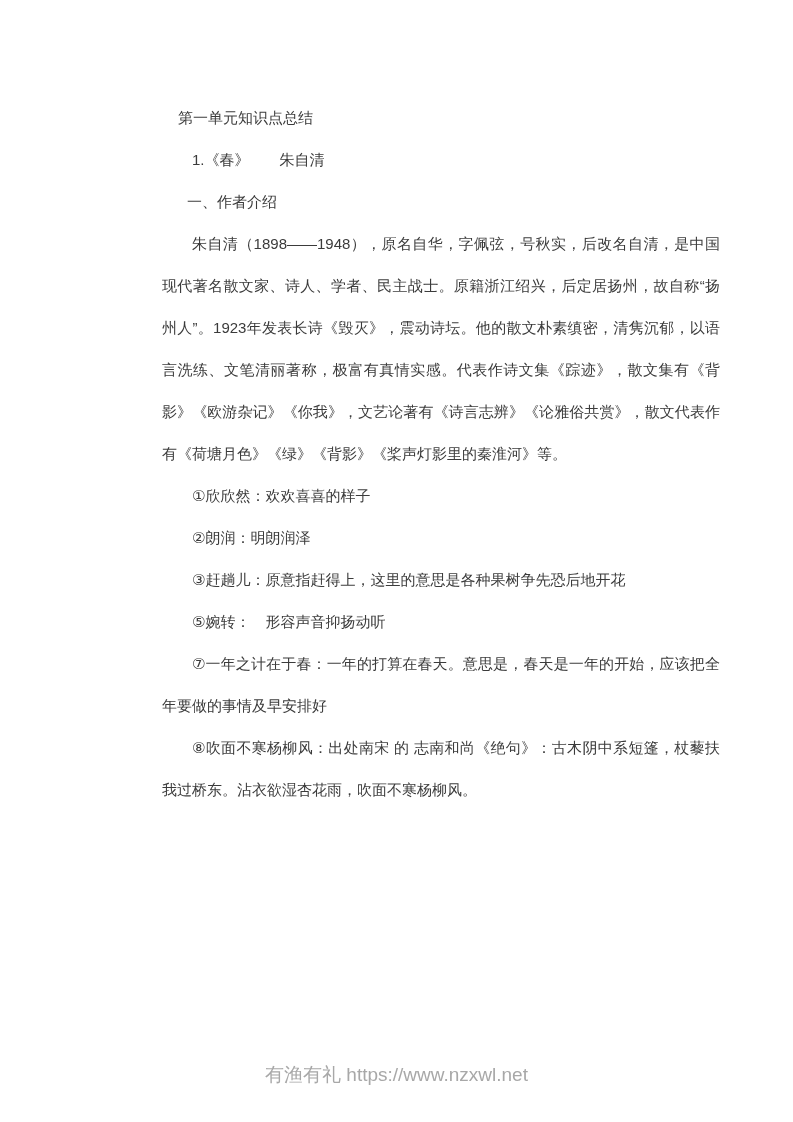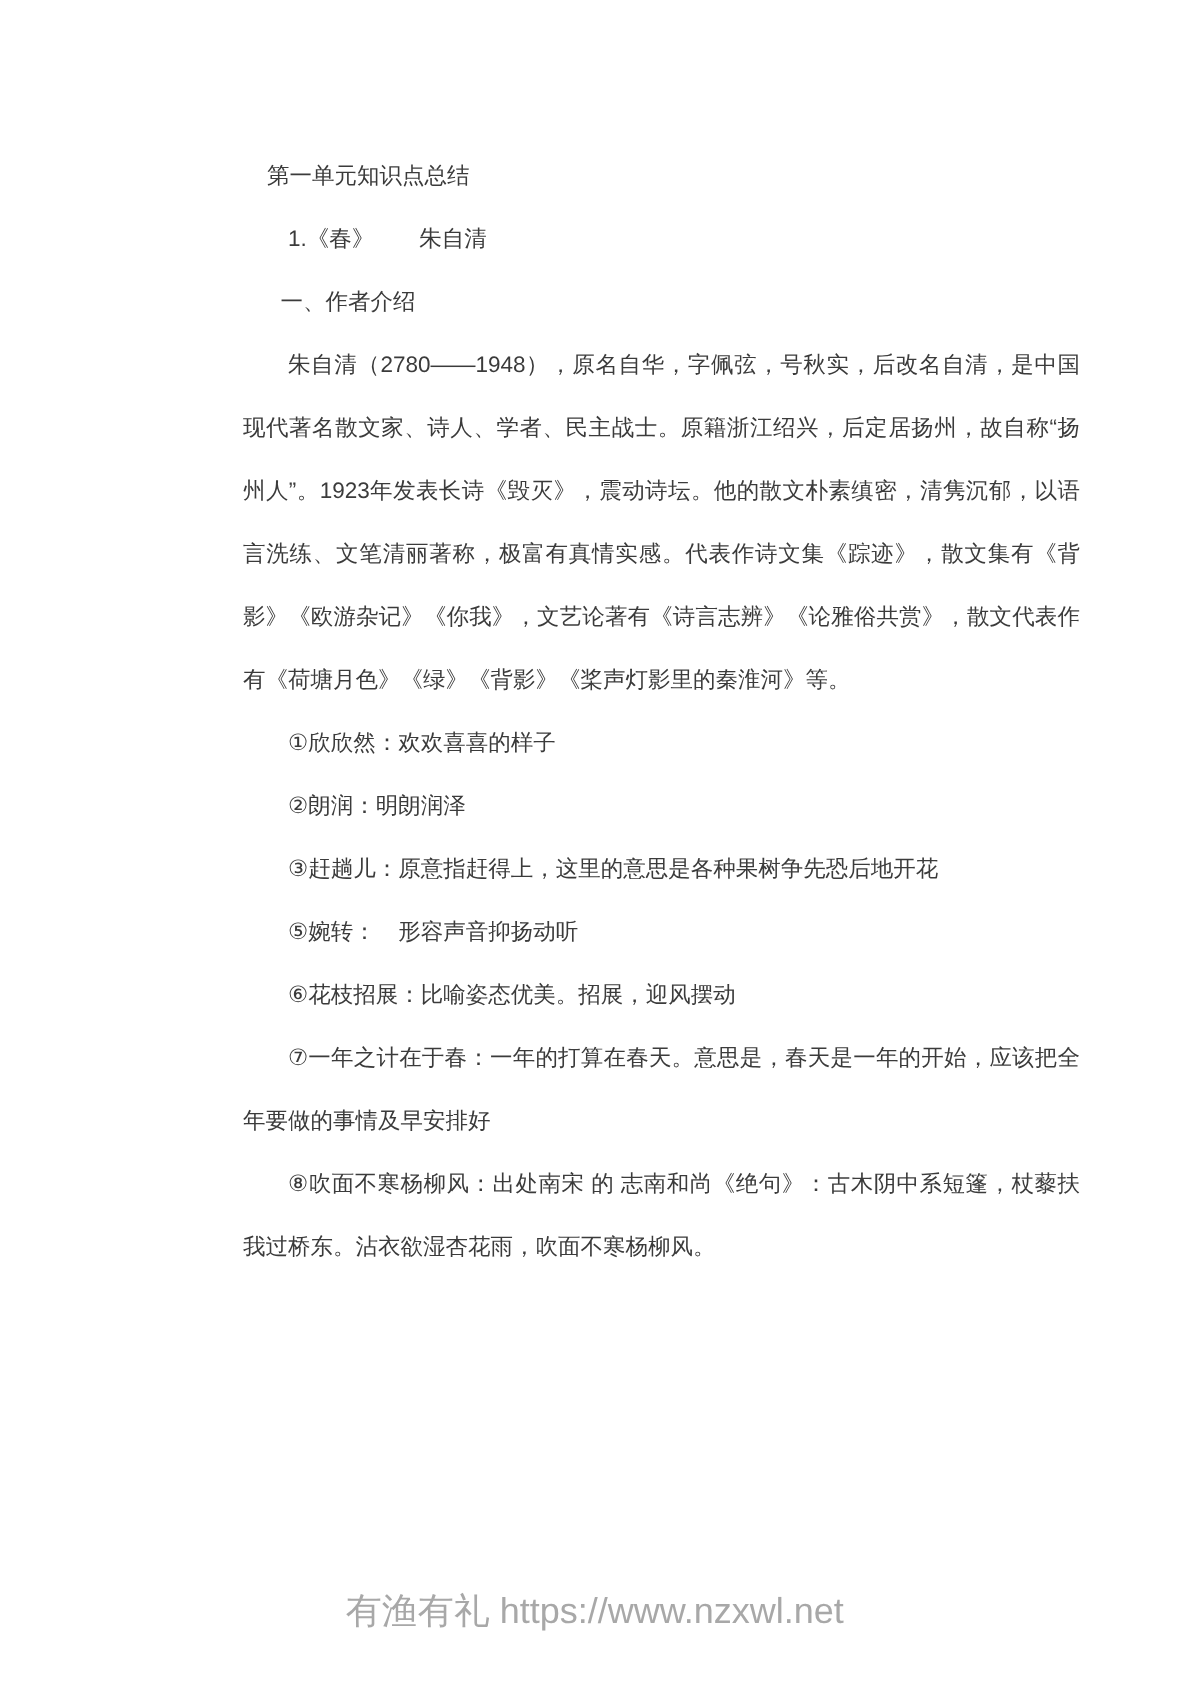--- a/index.html
+++ b/index.html
@@ -40,39 +40,38 @@
   .p-item    { text-indent: 30px; }
   .p-body    { text-indent: 30px; }
   .p-blank   { height: 42px; }
   .footer {
     position: absolute;
     left: 0;
     right: 0;
     top: 1056px;
     text-align: center;
     color: #a8a8a8;
-    font-size: 24px;
+    font-size: 19px;
     line-height: 38px;
   }
 </style>
 </head>
 <body>
 
 <div class="page">
 
   <div class="doc-content">
     <p class="p-title">第一单元知识点总结</p>
     <p class="p-item">1.《春》　　朱自清</p>
     <p class="p-heading">一、作者介绍</p>
-    <p class="p-body">朱自清（2780——1948），原名自华，字佩弦，号秋实，后改名自清，是中国现代著名散文家、诗人、学者、民主战士。原籍浙江绍兴，后定居扬州，故自称“扬州人”。1923年发表长诗《毁灭》，震动诗坛。他的散文朴素缜密，清隽沉郁，以语言洗练、文笔清丽著称，极富有真情实感。代表作诗文集《踪迹》，散文集有《背影》《欧游杂记》《你我》，文艺论著有《诗言志辨》《论雅俗共赏》，散文代表作有《荷塘月色》《绿》《背影》《桨声灯影里的秦淮河》等。</p>
+    <p class="p-body">朱自清（1898——1948），原名自华，字佩弦，号秋实，后改名自清，是中国现代著名散文家、诗人、学者、民主战士。原籍浙江绍兴，后定居扬州，故自称“扬州人”。1923年发表长诗《毁灭》，震动诗坛。他的散文朴素缜密，清隽沉郁，以语言洗练、文笔清丽著称，极富有真情实感。代表作诗文集《踪迹》，散文集有《背影》《欧游杂记》《你我》，文艺论著有《诗言志辨》《论雅俗共赏》，散文代表作有《荷塘月色》《绿》《背影》《桨声灯影里的秦淮河》等。</p>
     <p class="p-item">①欣欣然：欢欢喜喜的样子</p>
     <p class="p-item">②朗润：明朗润泽</p>
     <p class="p-item">③赶趟儿：原意指赶得上，这里的意思是各种果树争先恐后地开花</p>
     <p class="p-item">⑤婉转：　形容声音抑扬动听</p>
-    <p class="p-item">⑥花枝招展：比喻姿态优美。招展，迎风摆动</p>
     <p class="p-item">⑦一年之计在于春：一年的打算在春天。意思是，春天是一年的开始，应该把全年要做的事情及早安排好</p>
     <p class="p-item">⑧吹面不寒杨柳风：出处南宋 的 志南和尚《绝句》：古木阴中系短篷，杖藜扶我过桥东。沾衣欲湿杏花雨，吹面不寒杨柳风。</p>
     <p class="p-blank"></p>
   </div>
 
   <div class="footer">
     <span>有渔有礼 https://www.nzxwl.net</span>
   </div>
 
 </div>

